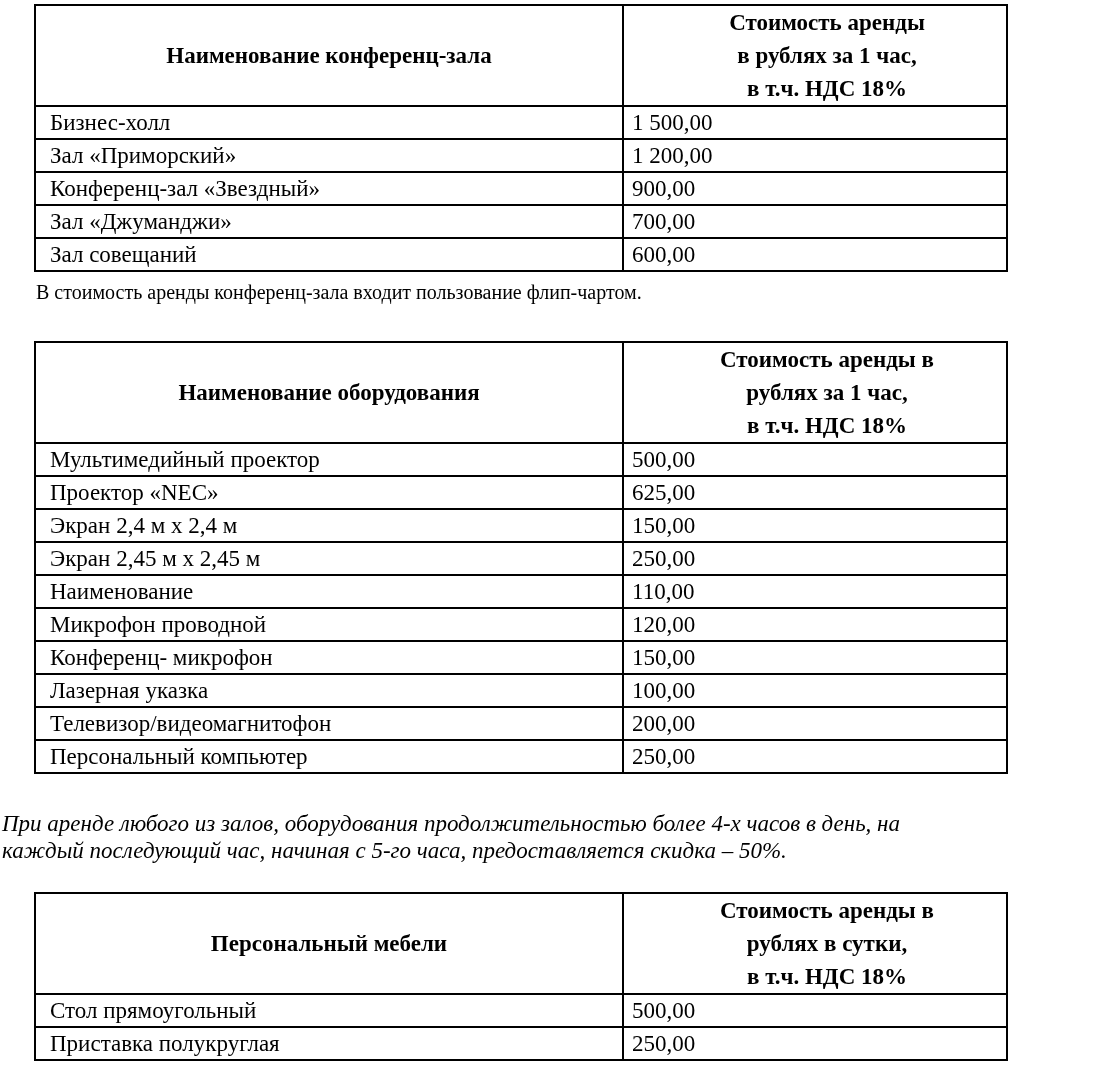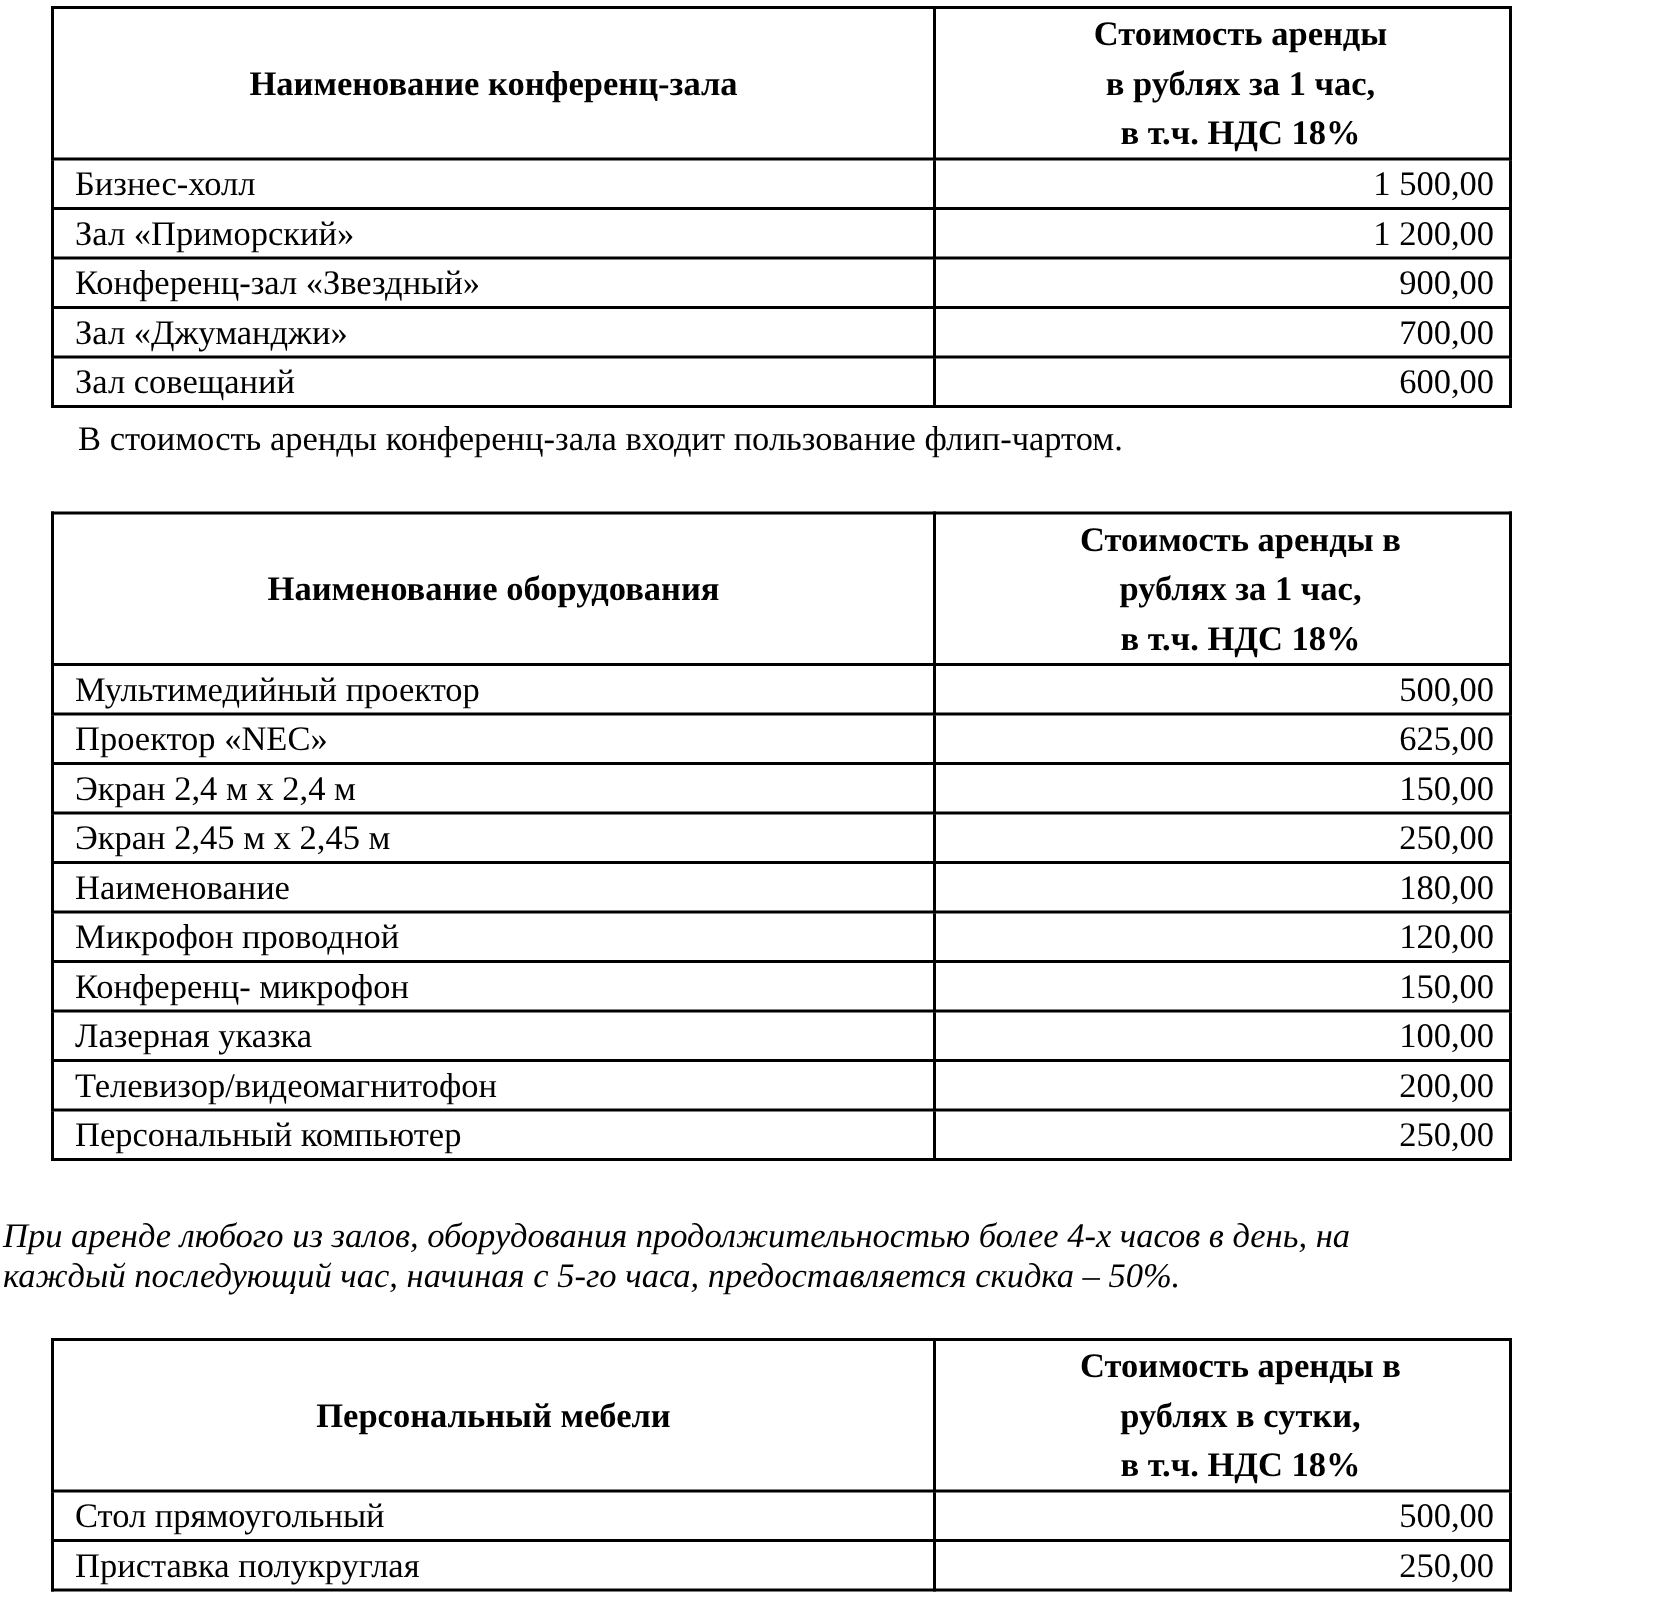--- a/index.html
+++ b/index.html
@@ -39,32 +39,31 @@
     padding: 0 6px;
   }
   th.h-price { white-space: pre-line; padding-left: 30px; }
   td.c-name-cell {
     text-align: left;
     padding: 0 8px 0 14px;
     height: 31px;
     vertical-align: middle;
   }
   td.c-price-cell {
-    text-align: right;
     padding: 0 10px 0 8px;
     height: 31px;
     vertical-align: middle;
     border-radius: 14px;
   }
   .t1 { margin-top: 4px; }
   .t2 { margin-top: 35px; }
   .t3 { margin-top: 28px; }
   p.flip-note {
-    margin: 7px 0 0 52px;
-    font-size: 23px;
+    margin: 7px 0 0 36px;
+    font-size: 20px;
     line-height: 27px;
   }
   p.discount-note {
     margin: 36px 0 0 2px;
     width: 1070px;
     font-size: 23px;
     font-style: italic;
     line-height: 27px;
     white-space: pre-line;
   }
@@ -138,21 +137,21 @@
       <tr>
         <td class="c-name-cell">Экран 2,4 м х 2,4 м</td>
         <td class="c-price-cell">150,00</td>
       </tr>
       <tr>
         <td class="c-name-cell">Экран 2,45 м х 2,45 м</td>
         <td class="c-price-cell">250,00</td>
       </tr>
       <tr>
         <td class="c-name-cell">Наименование</td>
-        <td class="c-price-cell">180,00</td>
+        <td class="c-price-cell">110,00</td>
       </tr>
       <tr>
         <td class="c-name-cell">Микрофон проводной</td>
         <td class="c-price-cell">120,00</td>
       </tr>
       <tr>
         <td class="c-name-cell">Конференц- микрофон</td>
         <td class="c-price-cell">150,00</td>
       </tr>
       <tr>

